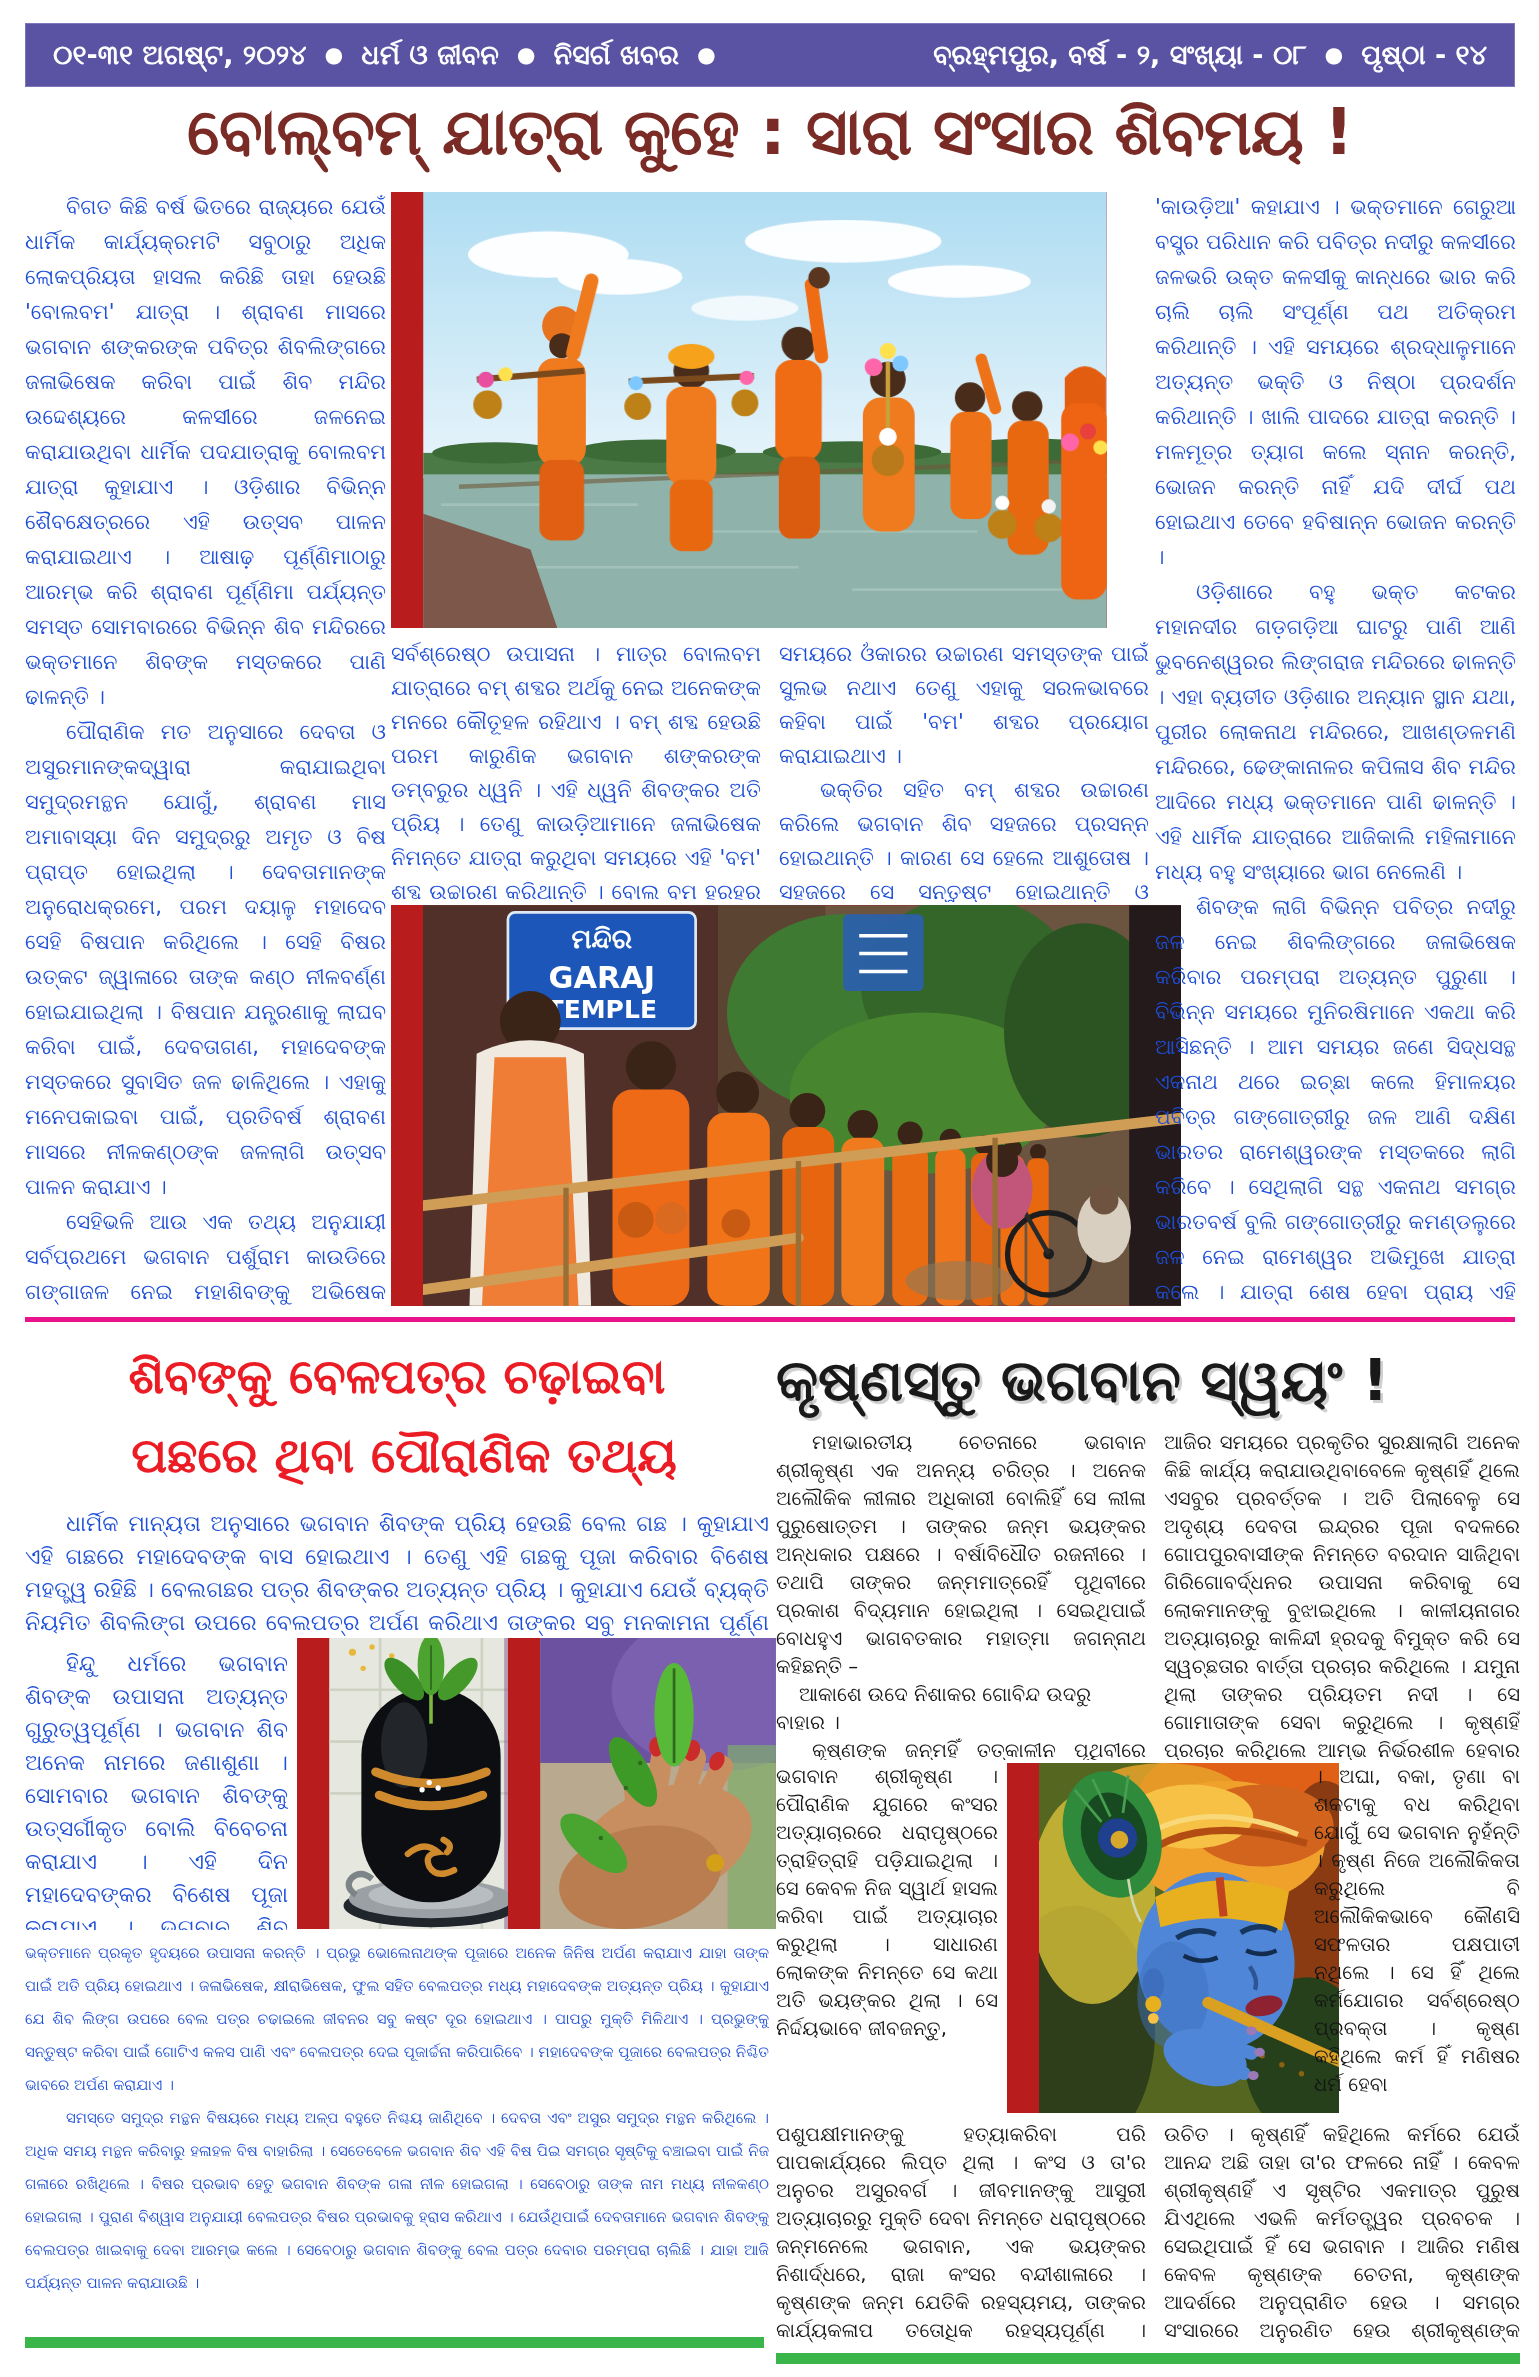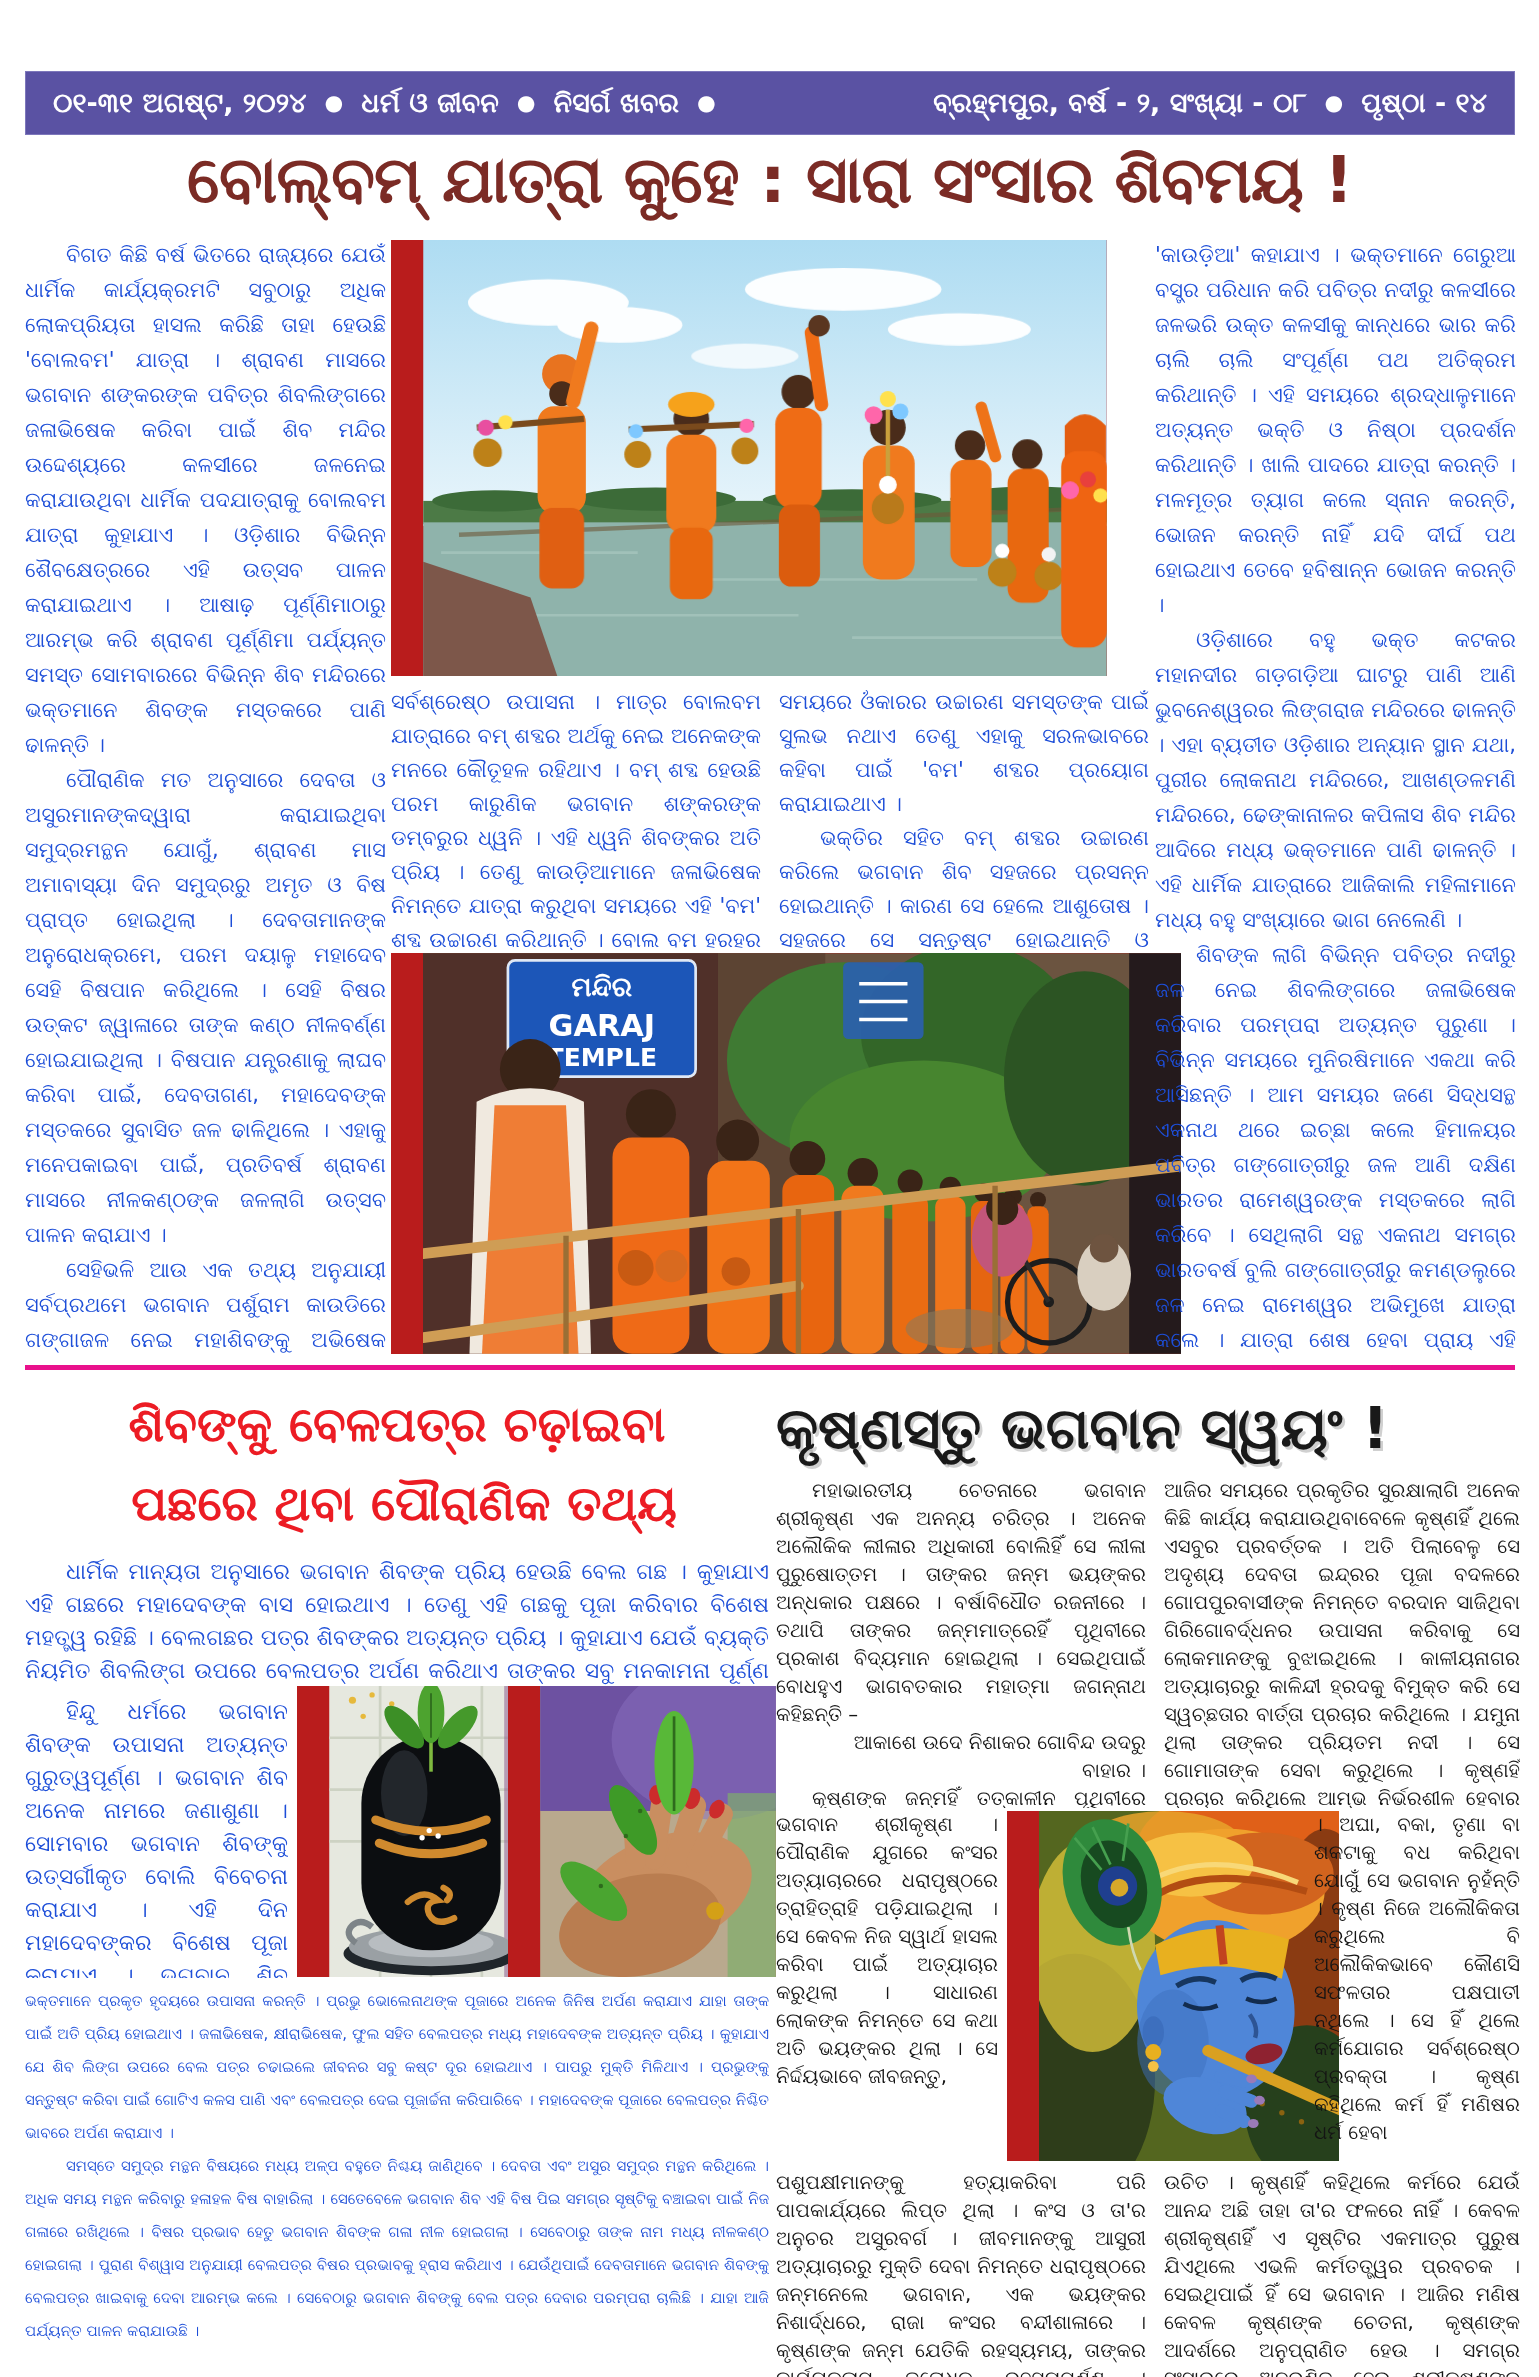--- a/index.html
+++ b/index.html
@@ -1,38 +1,38 @@
 <!DOCTYPE html>
 <html style="font-size:14.3px"><head>
 <meta charset="utf-8">
 <style>
   html,body{margin:0;padding:0;background:#ffffff;}
   #page{position:relative;width:1540px;height:2377px;background:#ffffff;overflow:hidden;
         font-family:"DejaVu Sans",sans-serif;}
-  .abs{position:absolute;margin-top:48px;}
+  .abs{position:absolute;}
   
   #masthead{left:25px;top:23px;width:1490px;height:64px;background:#5a52a3;color:#ffffff;
     display:flex;align-items:center;justify-content:space-between;padding:0 27px;box-sizing:border-box;
     font-size:27px;font-weight:bold;border:1.8px solid #7d77bb;}
   .mh-group{display:flex;align-items:center;gap:18px;white-space:nowrap;}
   .bullet{font-size:21.5px;line-height:1;}
   
   #headline1{left:14.3px;top:95px;width:1511px;height:93px;color:#7b2b25;font-size:64px;font-weight:800;
     text-align:center;white-space:nowrap;letter-spacing:-0.9px;}
   .red-head{color:#ec1c24;font-size:48px;font-weight:800;text-align:center;white-space:nowrap;}
   #a3-headline{color:#191919;font-size:57px;font-weight:800;text-align:left;white-space:nowrap;
     text-shadow:2.7px 2.7px 0 rgba(120,120,120,0.35);}
   
   .btxt{font-size:21px;line-height:35px;text-align:justify;color:#1d4ed8;overflow:hidden;}
   .btxt p{margin:0;text-indent:41px;}
   .btxt p.noind{text-indent:0;}
   .a3txt{font-size:19.7px;line-height:28px;text-align:justify;color:#141414;overflow:hidden;}
   .a3txt p{margin:0;text-indent:36px;}
   .a3txt p.noind{text-indent:0;}
-  .a3txt p.verse{text-indent:23px;text-align:right;}
+  .a3txt p.verse{text-indent:23px;text-align:left;}
   .rule-magenta{background:#e9118c;}
   .rule-green{background:#3ab54a;}
   .photo{overflow:hidden;background:#b91c1c;padding-left:32px;}
   .photo svg{display:block;}
 </style>
 </head>
 <body>
 
 <div id="page">
 

